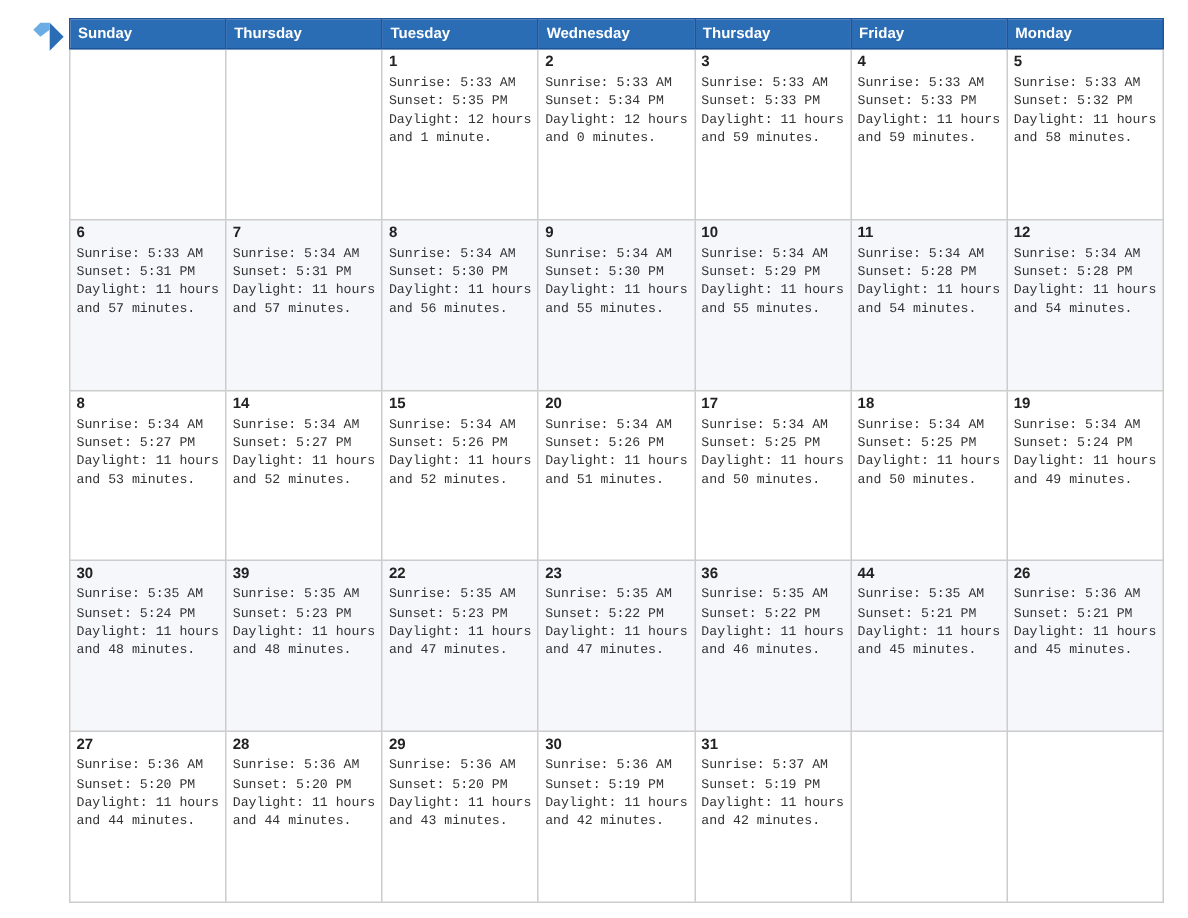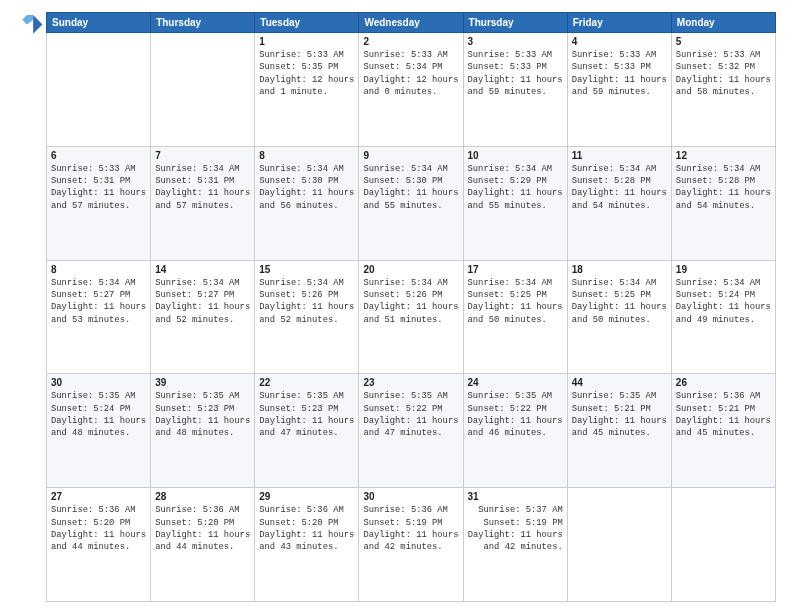--- a/index.html
+++ b/index.html
@@ -290,21 +290,21 @@
 and 47 minutes.</div>
           </td>
           <td>
             <span class="day-num">23</span>
             <div class="day-info" style="white-space: pre-line;">Sunrise: 5:35 AM
 Sunset: 5:22 PM
 Daylight: 11 hours
 and 47 minutes.</div>
           </td>
           <td>
-            <span class="day-num">24</span>
+            <span class="day-num">36</span>
             <div class="day-info" style="white-space: pre-line;">Sunrise: 5:35 AM
 Sunset: 5:22 PM
 Daylight: 11 hours
 and 46 minutes.</div>
           </td>
           <td>
             <span class="day-num">44</span>
             <div class="day-info" style="white-space: pre-line;">Sunrise: 5:35 AM
 Sunset: 5:21 PM
 Daylight: 11 hours
@@ -342,21 +342,21 @@
           </td>
           <td>
             <span class="day-num">30</span>
             <div class="day-info" style="white-space: pre-line;">Sunrise: 5:36 AM
 Sunset: 5:19 PM
 Daylight: 11 hours
 and 42 minutes.</div>
           </td>
           <td>
             <span class="day-num">31</span>
-            <div class="day-info" style="white-space: pre-line; text-align: right;">Sunrise: 5:37 AM
+            <div class="day-info" style="white-space: pre-line;">Sunrise: 5:37 AM
 Sunset: 5:19 PM
 Daylight: 11 hours
 and 42 minutes.</div>
           </td>
           <td class="empty"></td>
           <td class="empty"></td>
         </tr>
       </tbody>
   </table>
 </div>

